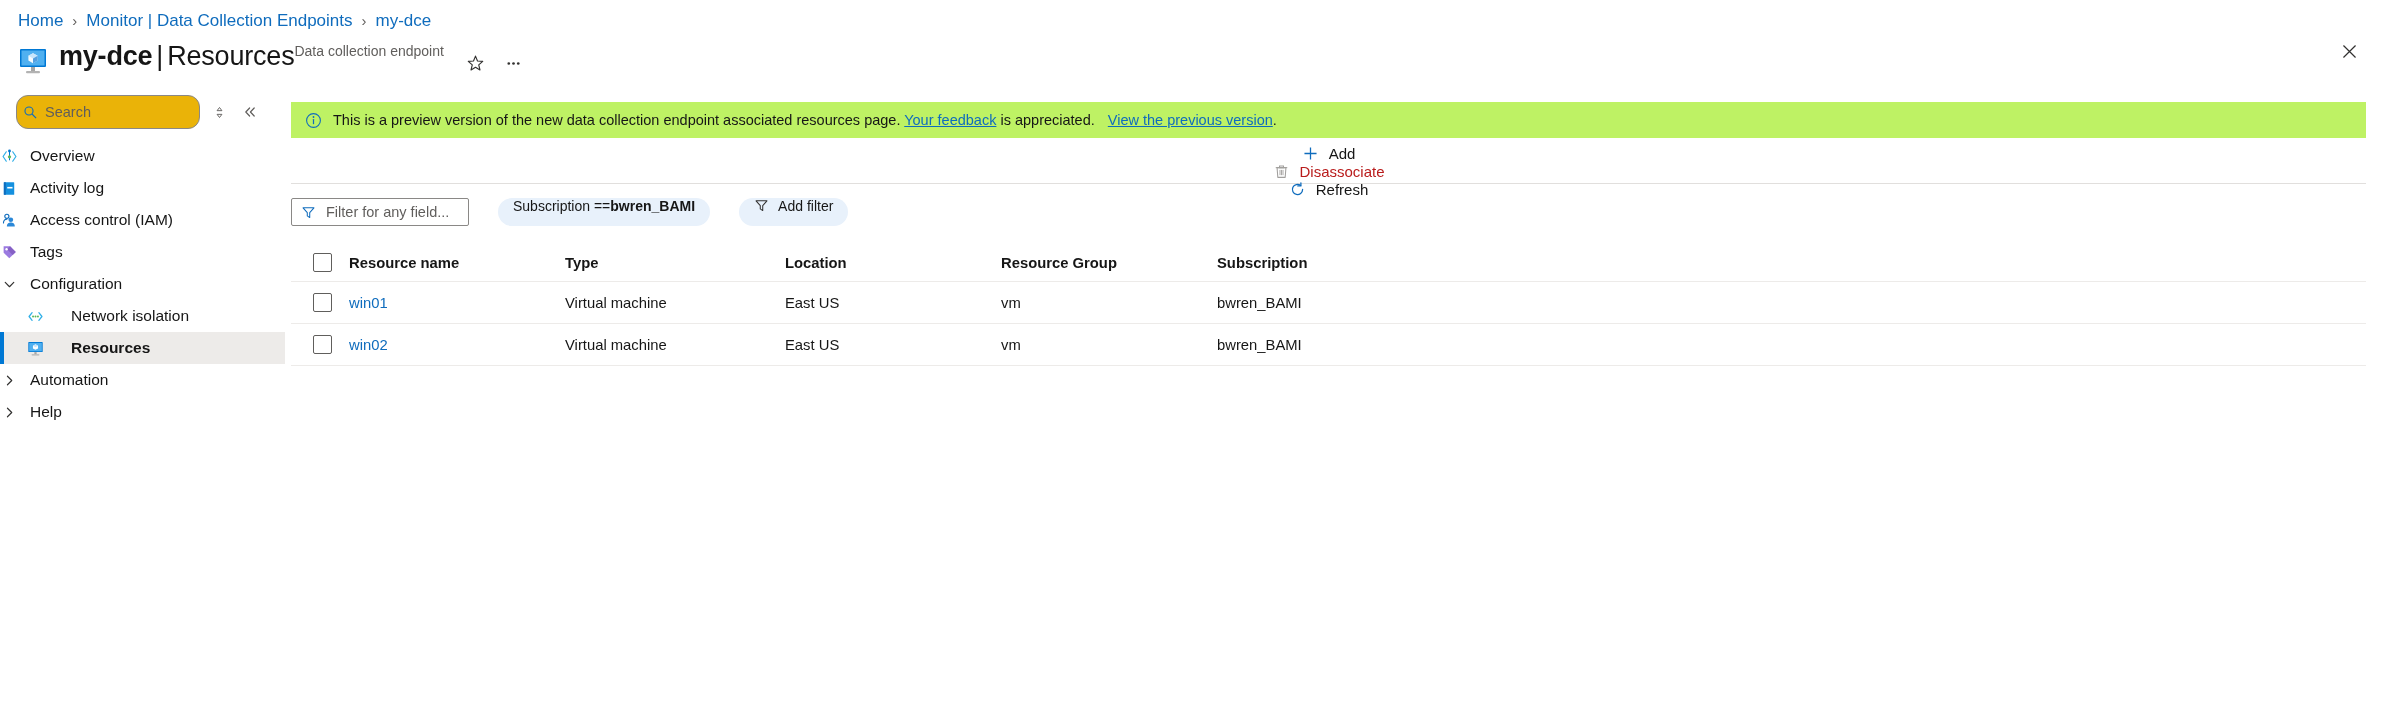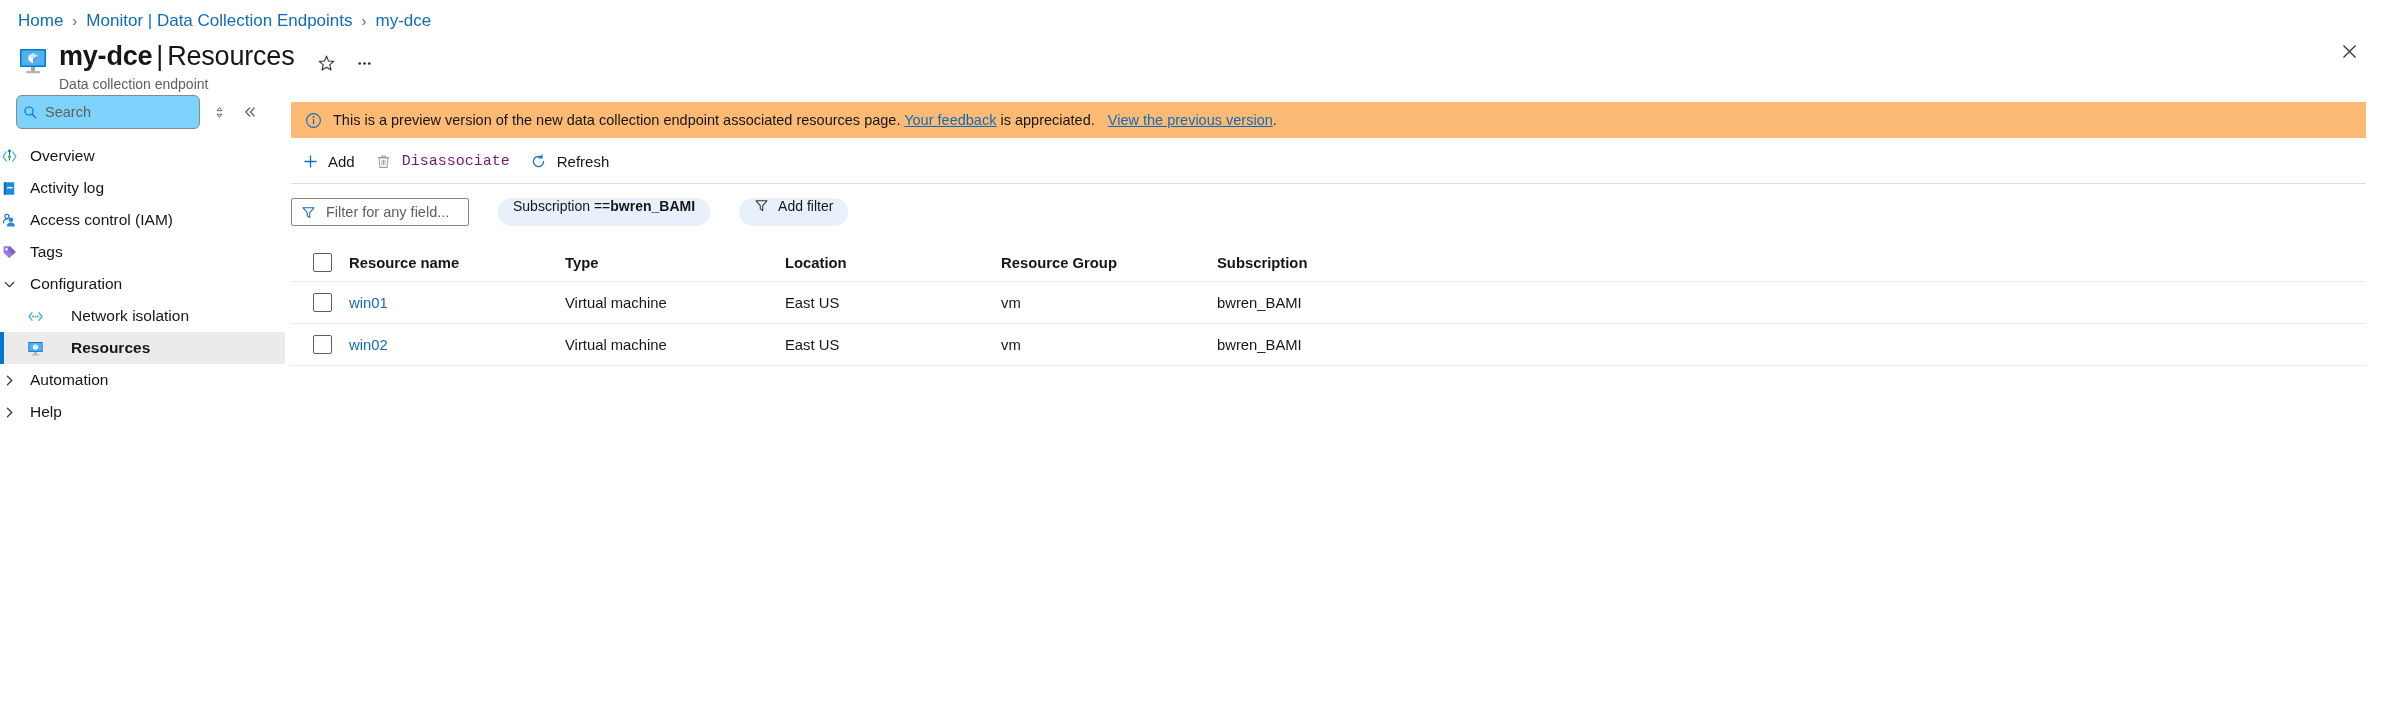--- a/index.html
+++ b/index.html
@@ -32,21 +32,21 @@
     display: flex; align-items: flex-start;
     padding: 8px 0 0 18px;
     position: relative;
     height: 56px;
   }
   .title-icon {
     width: 30px; height: 30px;
     margin-top: 6px; margin-right: 11px;
     position: relative; flex: none;
   }
-  .title-block { display: flex; flex-direction: column; }
+  .title-block { display: flex; flex-direction: row; text-align: center; }
   .title-main {
     font-size: 27px; line-height: 33px;
     letter-spacing: -0.2px;
     white-space: nowrap;
     color: #161616;
   }
   .title-main .bold { font-weight: 700; }
   .title-main .sep { font-weight: 400; color: #161616; padding: 0 4px; }
   .title-main .light { font-weight: 400; }
   .subtitle {
@@ -79,24 +79,24 @@
     position: relative;
   }
   .search-row {
     display: flex; align-items: center;
     padding: 0 0 0 16px;
     height: 36px;
   }
   .search-box {
     width: 184px; height: 26px;
     border: 1px solid #8a8886;
-    background: #7dd3fc;
+    background: #eab308;
     display: flex; align-items: center;
     padding: 16px 6px;
-    border-radius: 6px;
+    border-radius: 12px;
   }
   .search-box .s-icon { margin-right: 7px; display:flex; }
   .search-ph {
     font-size: 14.5px; color: #605e5c;
     user-select: none;
   }
   .side-ctrl {
     width: 24px; height: 24px;
     display: flex; align-items: center; justify-content: center;
     cursor: pointer; color: #605e5c; margin-left: 7px;
@@ -129,50 +129,51 @@
     width: 4px; background: #0078d4;
   }
 
   
   .content {
     flex: 1 1 auto;
     padding: 0 0 0 0;
     min-width: 0;
   }
   .banner {
-    background: #fdba74;
+    background: #bef264;
     display: flex; align-items: center;
     height: 36px;
     margin: 14px 20px 0 6px;
     padding: 0 14px;
     font-size: 14.5px;
     color: #161616;
   }
   .banner .i-icon { margin-right: 11px; display: flex; flex: none; }
   .banner-text { white-space: nowrap; }
   .banner a {
     color: #0f6cbd; text-decoration: underline; cursor: pointer;
   }
   .banner .spacer2 { display: inline-block; width: 5px; }
 
   .toolbar {
     display: flex; align-items: center;
     height: 40px;
     margin: 6px 20px 0 6px;
     border-bottom: 1px solid #e1dfdd;
     padding-bottom: 4px;
+    flex-direction: column;
   }
   .tb-btn {
     display: flex; align-items: center;
     height: 32px; padding: 0 10px;
     font-size: 15px; cursor: pointer;
     border-radius: 2px; color: #161616;
     white-space: nowrap;
   }
-  .tb-btn.disabled { color: #701a75; cursor: default; font-family: Liberation Mono, monospace; }
+  .tb-btn.disabled { color: #b91c1c; cursor: default; }
   .tb-btn .t-icon {
     width: 18px; height: 18px; margin-right: 9px;
     display: flex; align-items: center; justify-content: center; flex: none;
   }
 
   .filters {
     display: flex; align-items: center;
     margin: 14px 20px 0 6px;
     gap: 29px;
   }

